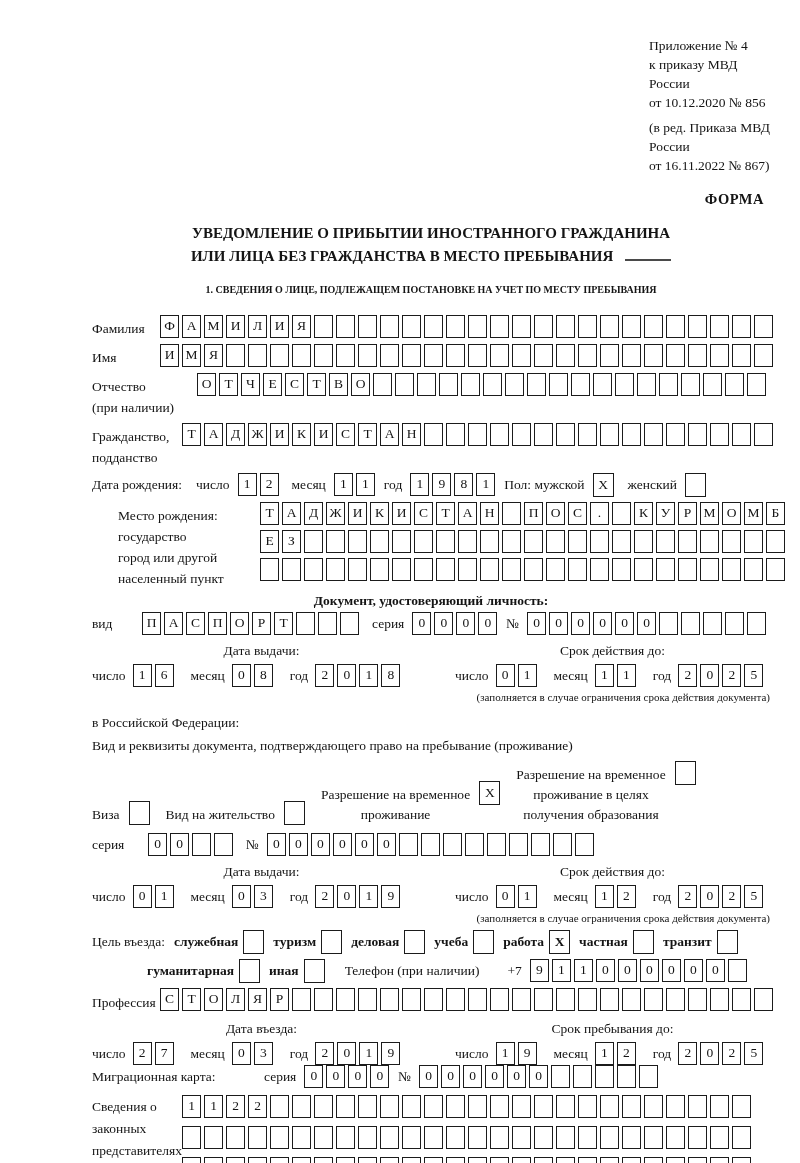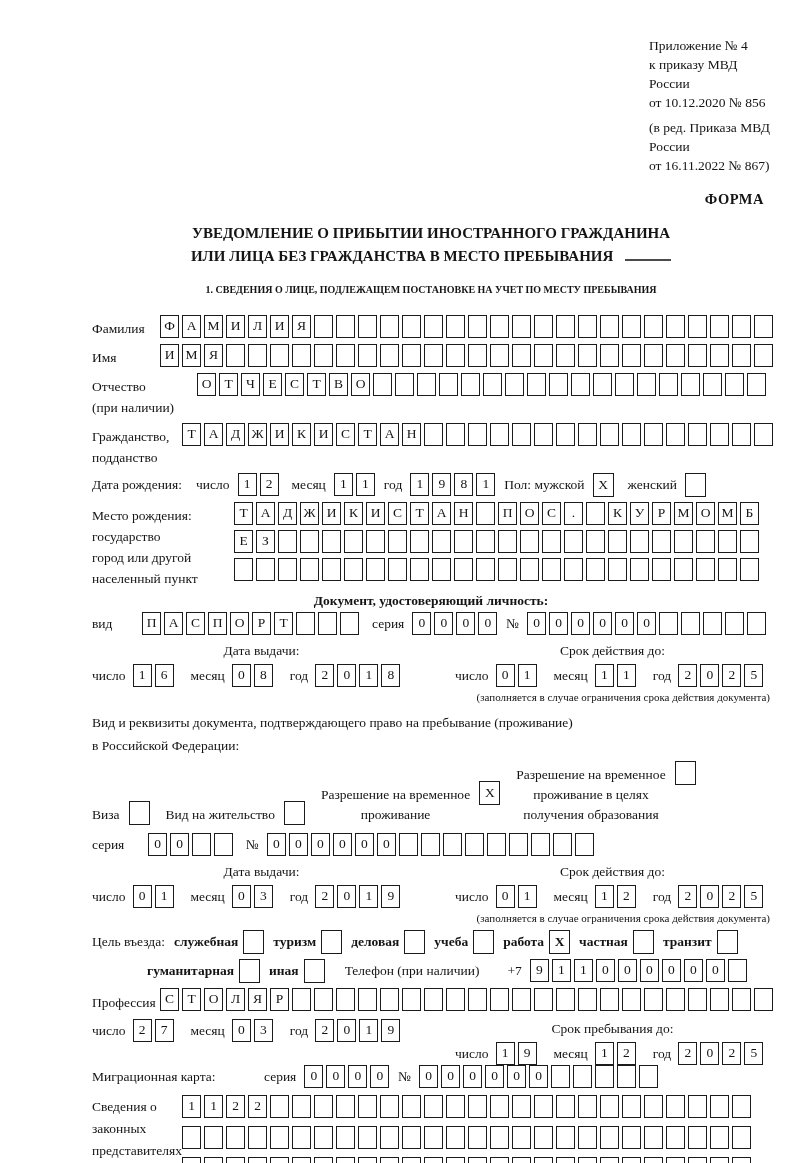--- a/index.html
+++ b/index.html
@@ -20,21 +20,21 @@
   .boxrow { display:inline-flex; white-space:nowrap; }
   .cell {
     box-sizing:border-box; display:inline-block; width:19px; height:23px;
     border:1.6px solid #1b1b1b; margin-right:3px; background:#fff;
     text-align:center; font-size:13.5px; line-height:20px;
   }
   .cb .cell { width:21px; height:24px; line-height:21px; margin-right:0; }
   
   .frow { display:flex; align-items:flex-start; margin-bottom:5px; }
   .flabel { flex:none; padding-top:3px; line-height:21px; }
-  .w68 { width:68px; } .w105 { width:105px; } .w90 { width:90px; } .w142 { width:142px; } .w150 { width:150px; }
+  .w68 { width:68px; } .w105 { width:105px; } .w90 { width:90px; } .w142 { width:142px;margin-left:26px; } .w150 { width:150px; }
   .stack .boxrow { display:flex; margin-bottom:5px; }
   .inl { padding-top:4px; margin-right:8px; }
   .ml14 { margin-left:14px; } .ml10 { margin-left:10px; } .ml6 { margin-left:6px; }
   
   .doc-heading { text-align:center; font-weight:bold; margin-bottom:2px; line-height:19px; }
   
   .datepair { display:flex; margin-top:6px; }
   .datecol { width:50%; box-sizing:border-box; }
   .datecol.right { padding-left:24px; }
   .datehead { text-align:center; line-height:20px; margin-bottom:3px; }
@@ -418,22 +418,22 @@
             <span class="cell">0</span>
             <span class="cell">2</span>
             <span class="cell">5</span>
           </span>
       </div>
     </div>
   </div>
   <div class="note">(заполняется в случае ограничения срока действия документа)</div>
 
   <div class="para">
+    <div>в Российской Федерации:</div>
     <div>Вид и реквизиты документа, подтверждающего право на пребывание (проживание)</div>
-    <div>в Российской Федерации:</div>
   </div>
 
   <div class="res-options">
     <div class="res-opt">
       <span class="txt">Виза</span>
       <span class="boxrow cb">
           <span class="cell"></span>
         </span>
     </div>
     <div class="res-opt">
@@ -643,20 +643,21 @@
         <span class="cell"></span>
         <span class="cell"></span>
         <span class="cell"></span>
         <span class="cell"></span>
         <span class="cell"></span>
       </div>
   </div>
 
   <div class="datepair">
     <div class="datecol">
+      <div class="datehead">Дата въезда:</div>
       <div class="dateline">
         <span class="dl">число</span>
         <span class="boxrow">
             <span class="cell">2</span>
             <span class="cell">7</span>
           </span>
         <span class="dl">месяц</span>
         <span class="boxrow">
             <span class="cell">0</span>
             <span class="cell">3</span>

